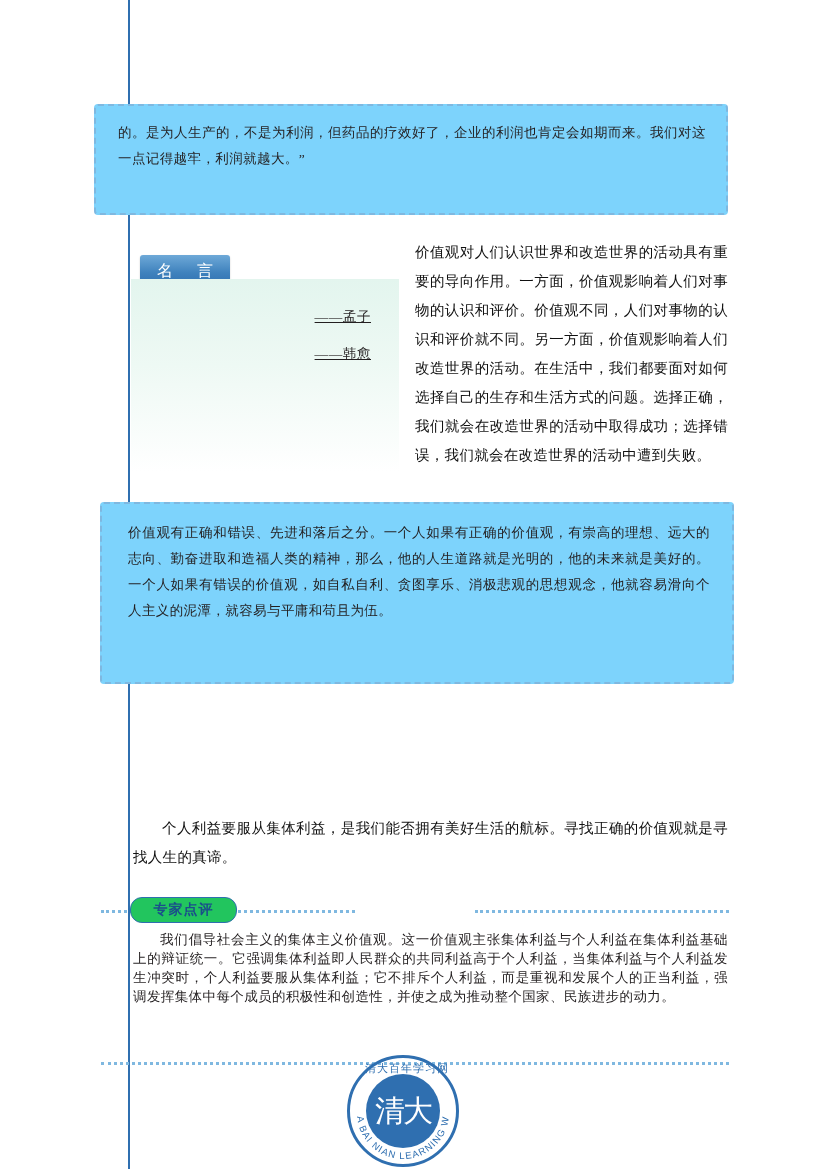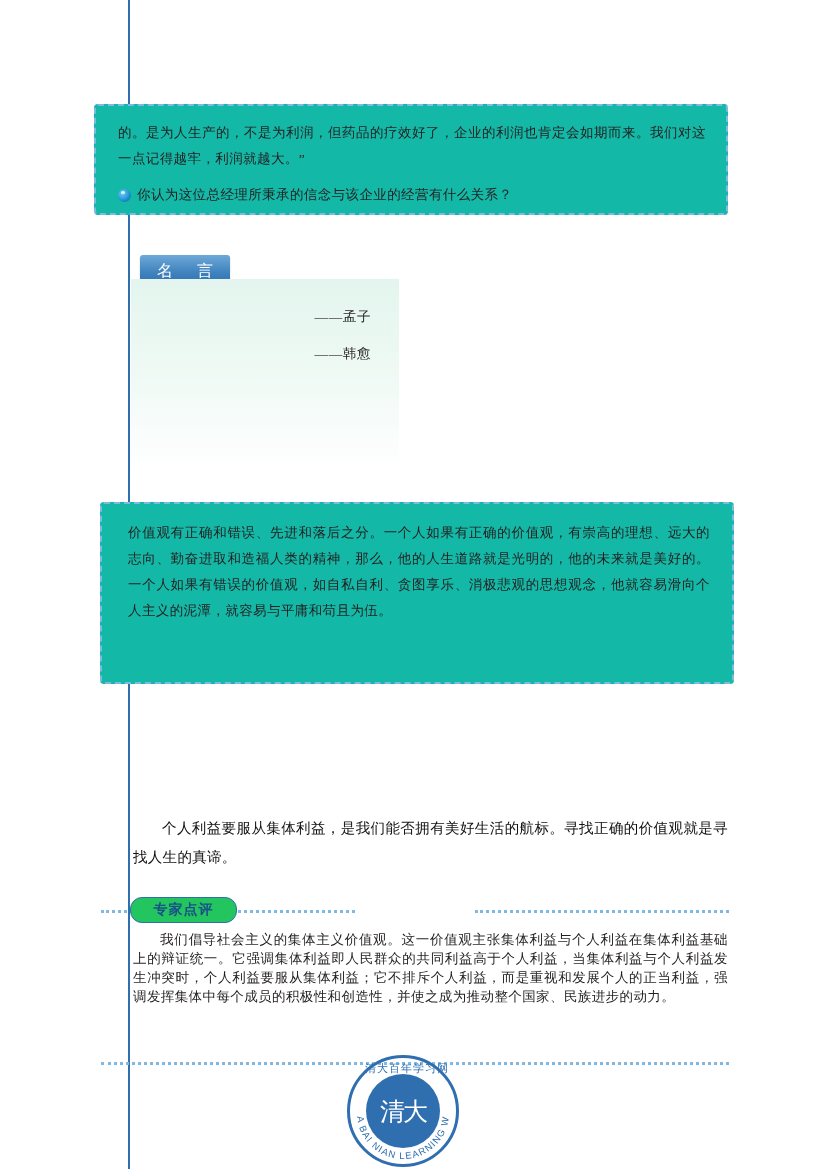--- a/index.html
+++ b/index.html
@@ -25,21 +25,21 @@
     top: 0;
     width: 2px;
     height: 1169px;
     background: #2f6fb0;
   }
   
   .dashed-box {
     position: absolute;
     border: 2px dashed #7fb8e0;
     border-radius: 4px;
-    background: #14b8a6;
+    background: #7dd3fc;
     box-sizing: border-box;
   }
   .box-text {
     font-size: 13.5px;
     line-height: 26px;
     color: #231f20;
     letter-spacing: 0.4px;
     text-align: justify;
   }
   .q-line {
@@ -123,20 +123,21 @@
     color: #231f20;
     letter-spacing: 0.6px;
   }
   .quote-attr {
     text-align: right;
     font-size: 13.5px;
     line-height: 27px;
     color: #231f20;
     letter-spacing: 0.6px;
     padding-right: 8px;
+    text-decoration: underline;
   }
   .quote-gap { height: 10px; }
   
   .body-col {
     position: absolute;
     left: 415px;
     top: 238px;
     width: 313px;
     font-size: 14.5px;
     line-height: 29px;
@@ -261,21 +262,21 @@
     top: 50%;
     transform: translate(-50%, -50%);
     width: 74px;
     height: 74px;
     border-radius: 50%;
     background: #2f6fb0;
     color: #ffffff;
     display: flex;
     align-items: center;
     justify-content: center;
-    font-size: 25px;
+    font-size: 30px;
     font-family: Liberation Serif, serif;
     letter-spacing: -2px;
   }
   .wm-arc-text {
     position: absolute;
     left: 0; top: 0;
     width: 112px; height: 112px;
   }
   .wm-arc-text text {
     fill: #2f6fb0;
@@ -297,33 +298,30 @@
 </style>
 </head>
 <body>
 
 <div class="page">
 
   <div class="left-rule"></div>
 
   <div class="dashed-box" id="box1">
     <div class="box-text">的。是为人生产的，不是为利润，但药品的疗效好了，企业的利润也肯定会如期而来。我们对这一点记得越牢，利润就越大。”</div>
-    <div class="q-line" style="margin-top:10px;">
-      <span class="q-bullet"></span>
-      <span class="q-text">你认为这位总经理所秉承的信念与该企业的经营有什么关系？</span>
-    </div>
   </div>
 
   <div class="quote-tab">名 言</div>
   <div class="quote-panel">
     <div class="quote-attr">——孟子</div>
     <div class="quote-gap"></div>
     <div class="quote-attr">——韩愈</div>
   </div>
 
+  <div class="body-col">价值观对人们认识世界和改造世界的活动具有重要的导向作用。一方面，价值观影响着人们对事物的认识和评价。价值观不同，人们对事物的认识和评价就不同。另一方面，价值观影响着人们改造世界的活动。在生活中，我们都要面对如何选择自己的生存和生活方式的问题。选择正确，我们就会在改造世界的活动中取得成功；选择错误，我们就会在改造世界的活动中遭到失败。</div>
 
   <div class="dashed-box" id="box2">
     <div class="box-text">价值观有正确和错误、先进和落后之分。一个人如果有正确的价值观，有崇高的理想、远大的志向、勤奋进取和造福人类的精神，那么，他的人生道路就是光明的，他的未来就是美好的。一个人如果有错误的价值观，如自私自利、贪图享乐、消极悲观的思想观念，他就容易滑向个人主义的泥潭，就容易与平庸和苟且为伍。</div>
   </div>
 
   <div class="para" id="para2">个人利益要服从集体利益，是我们能否拥有美好生活的航标。寻找正确的价值观就是寻找人生的真谛。</div>
 
   <div class="expert-dots">
     <span class="dots-left"></span>
     <span style="width:120px;display:inline-block;"></span>

